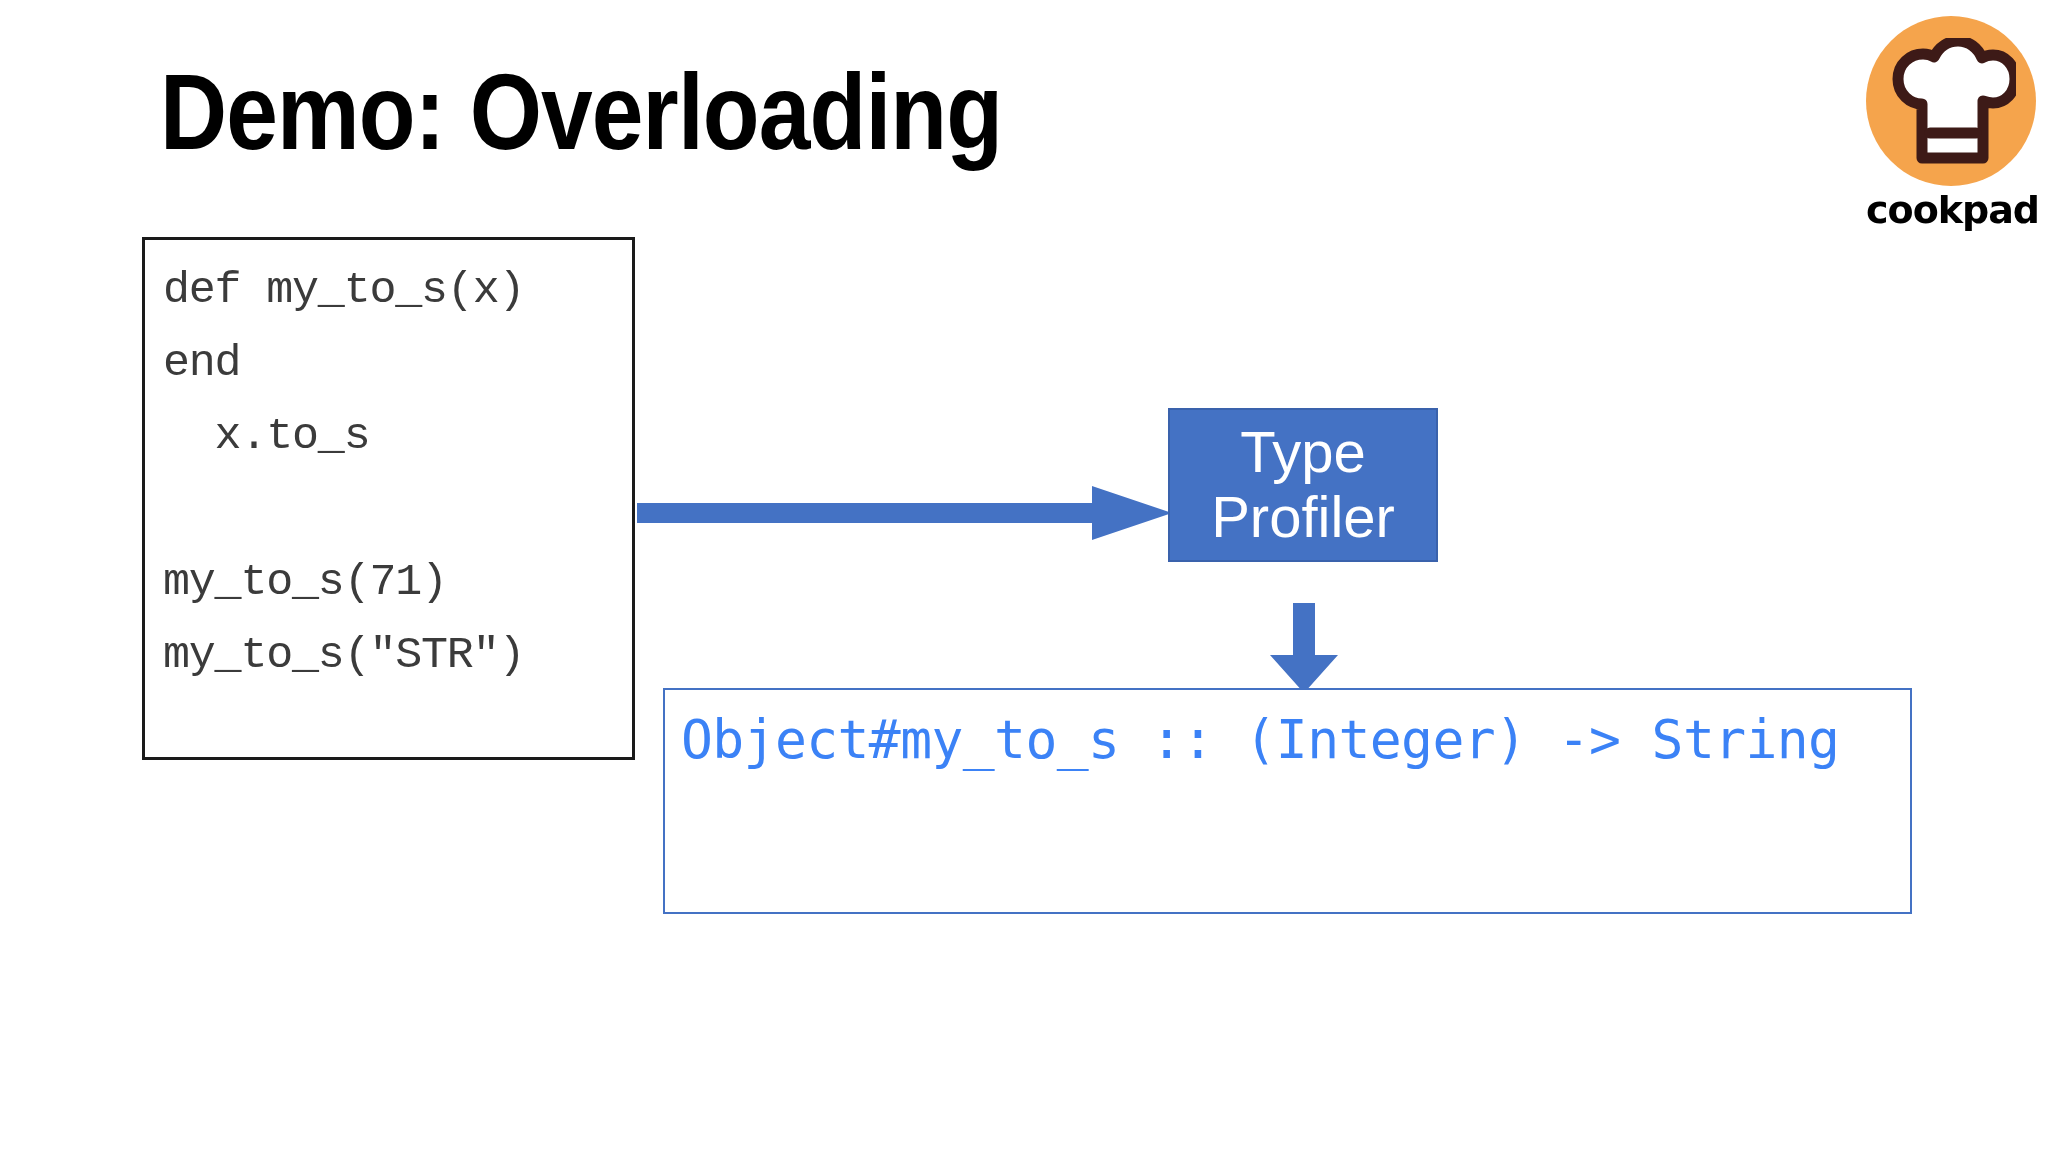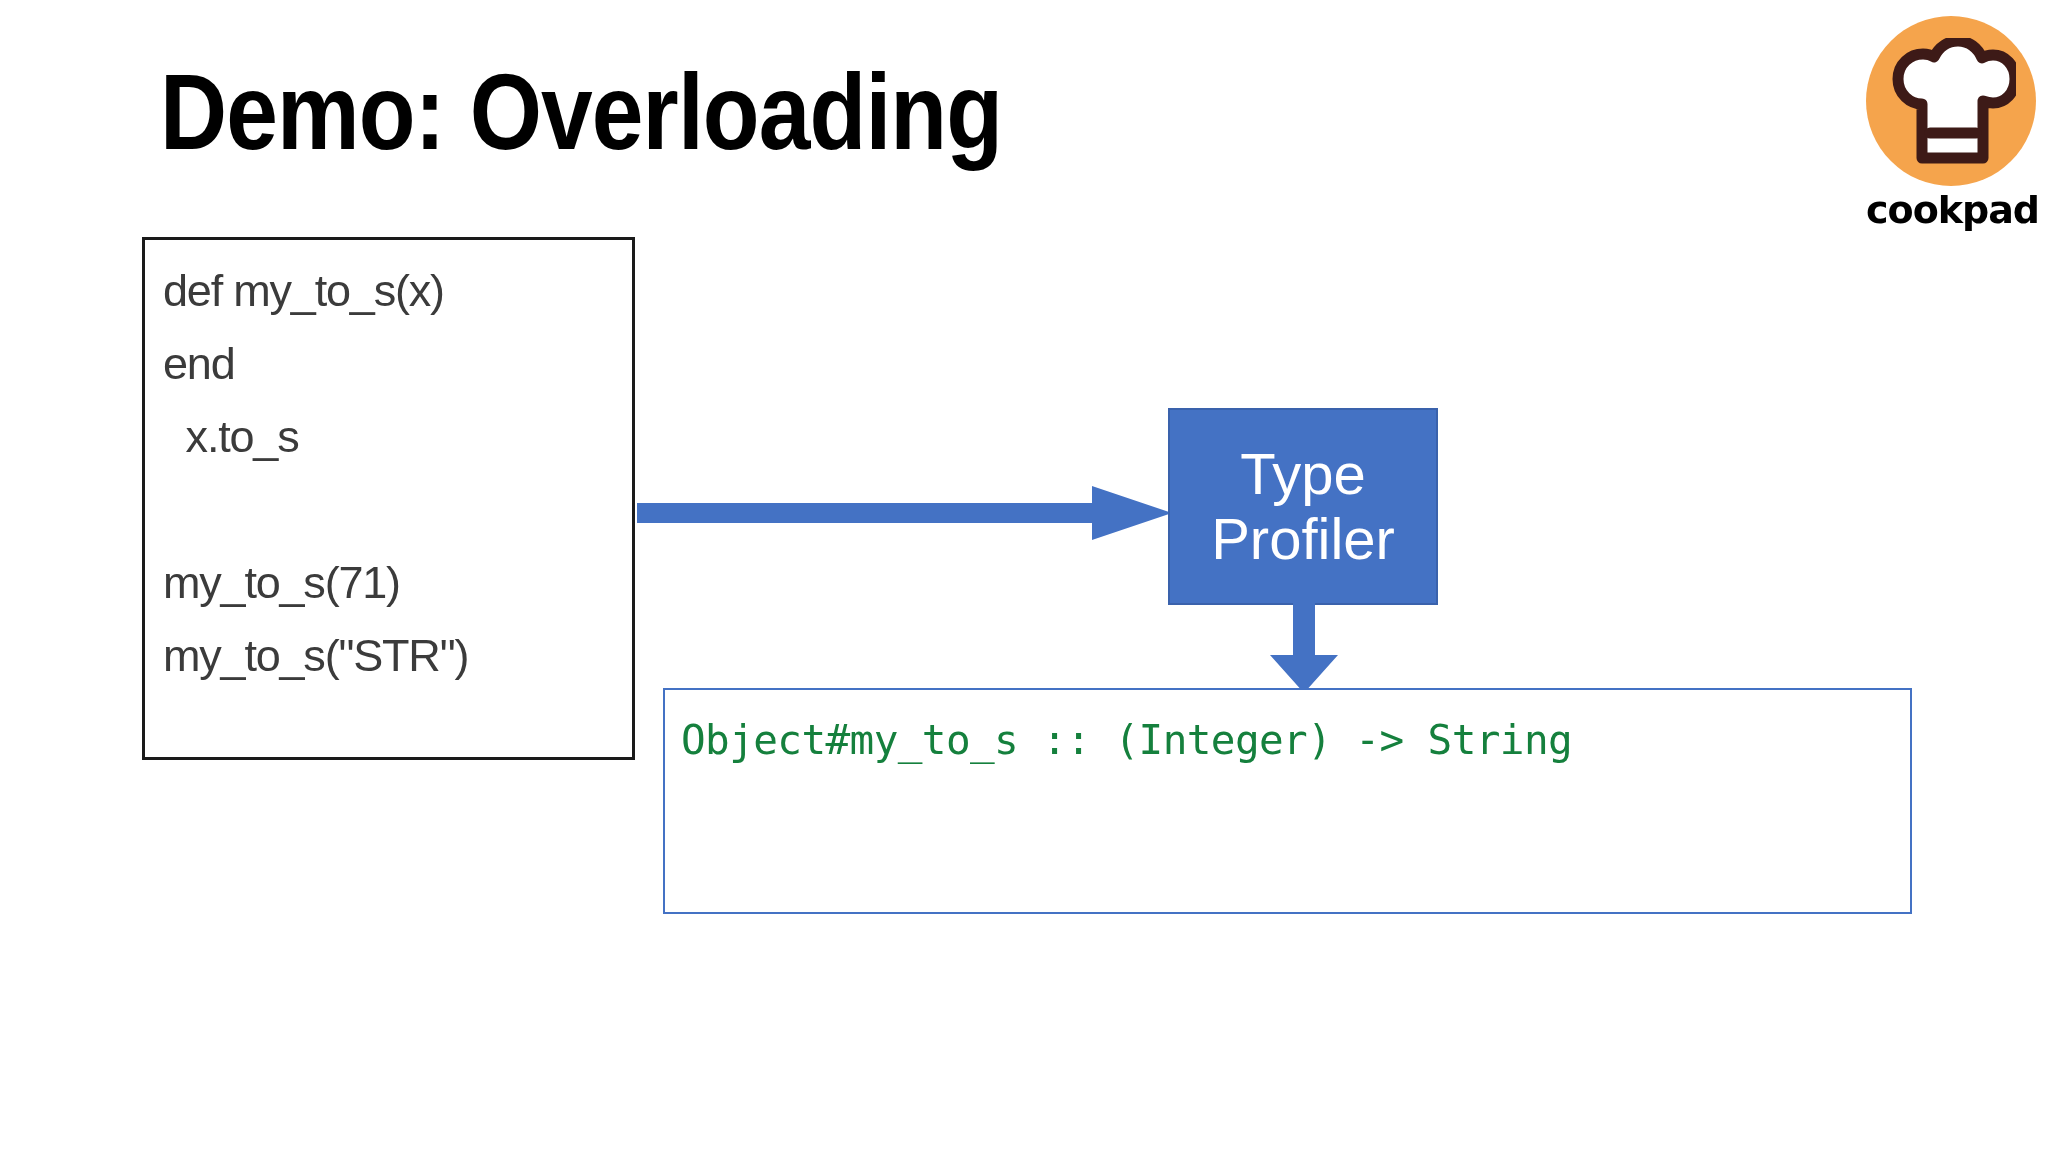--- a/index.html
+++ b/index.html
@@ -37,21 +37,21 @@
     left: 142px;
     top: 237px;
     width: 493px;
     height: 523px;
     border: 3px solid #1a1a1a;
     background: #ffffff;
     box-sizing: border-box;
     padding: 14px 0 0 18px;
   }
   #code-box .code-line {
-    font-family: Liberation Sans, sans-serif;
+    font-family: Liberation Mono, monospace;
     font-size: 45px;
     line-height: 73px;
     color: #3b3b3b;
     white-space: pre;
     letter-spacing: -1.2px;
   }
   #code-box .code-line.blank {
     color: transparent;
   }
 
@@ -63,21 +63,21 @@
     width: 535px;
     height: 60px;
   }
 
   
   #type-profiler-box {
     position: absolute;
     left: 1168px;
     top: 408px;
     width: 270px;
-    height: 197px;
+    height: 154px;
     background: #4472C4;
     border: 2px solid #3A62AC;
     box-sizing: border-box;
     display: flex;
     flex-direction: column;
     align-items: center;
     justify-content: center;
   }
   #type-profiler-box .tp-line {
     font-family: "Liberation Sans", sans-serif;
@@ -103,23 +103,23 @@
     top: 688px;
     width: 1249px;
     height: 226px;
     border: 2px solid #4472C4;
     background: #ffffff;
     box-sizing: border-box;
     padding: 14px 0 0 16px;
   }
   #output-box .sig-line {
     font-family: "DejaVu Sans Mono", "Liberation Mono", monospace;
-    font-size: 41px;
+    font-size: 53px;
     line-height: 72px;
-    color: #15803d;
+    color: #3b82f6;
     white-space: pre;
     letter-spacing: -0.6px;
   }
 
   
   #cookpad-logo {
     position: absolute;
     left: 1866px;
     top: 16px;
     width: 170px;

